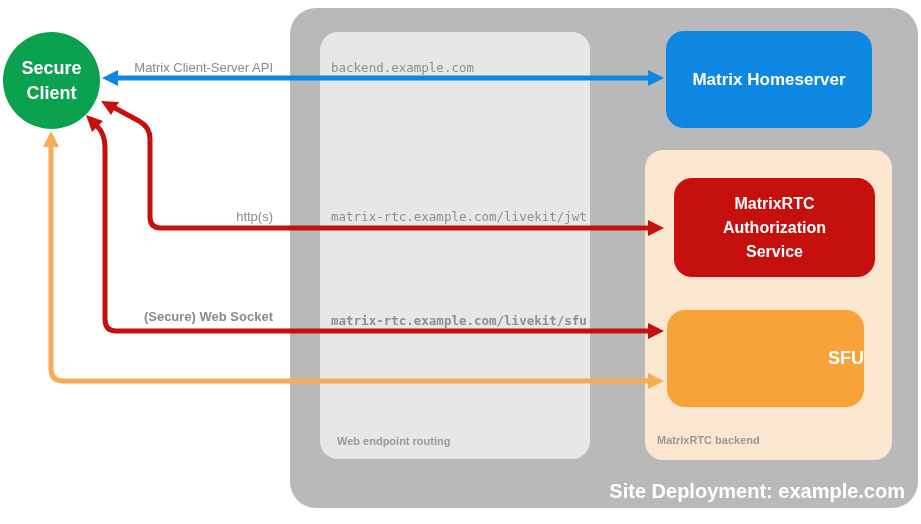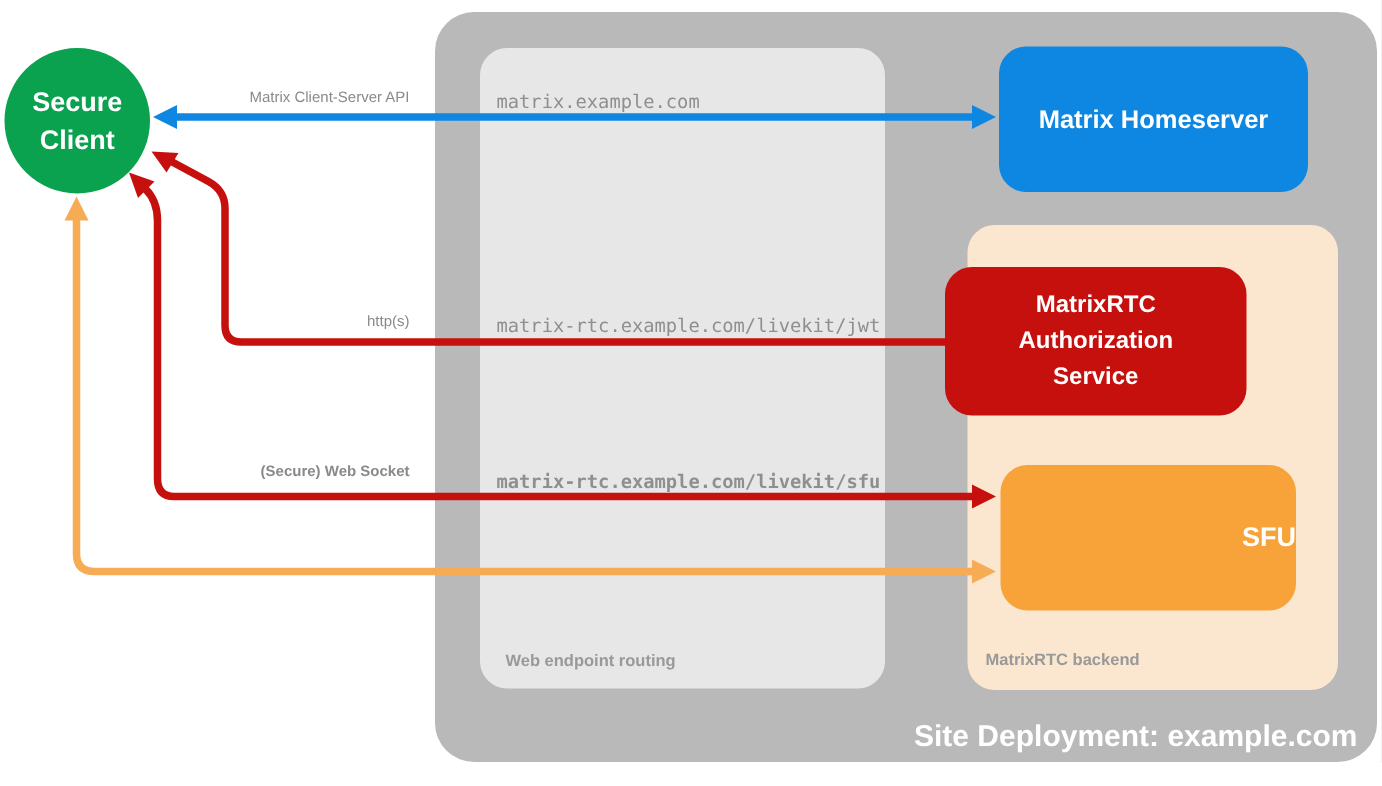--- a/index.html
+++ b/index.html
@@ -41,21 +41,21 @@
   .client-circle {
     left: 3px; top: 32px; width: 97px; height: 97px;
     border-radius: 50%; background: var(--green);
     font-size: 18px; line-height: 1.35;
   }
   .homeserver {
     left: 666px; top: 31px; width: 206px; height: 97px;
     background: var(--blue); font-size: 17px;
   }
   .auth-service {
-    left: 630px; top: 178px; width: 201px; height: 99px;
+    left: 674px; top: 178px; width: 201px; height: 99px;
     background: var(--red); font-size: 16px; line-height: 1.5;
     padding: 12px 22px; box-sizing: border-box;
   }
   .sfu {
     left: 667px; top: 310px; width: 197px; height: 97px;
     background: var(--orange); font-size: 18px; justify-content: flex-end;
   }
 
   
   svg.arrows { z-index: 5; pointer-events: none; }
@@ -63,21 +63,21 @@
   .stroke-red    { stroke: var(--red); stroke-width: 5; fill: none; }
   .stroke-orange { stroke: var(--orange-light); stroke-width: 5; fill: none; }
   .fill-blue   { fill: var(--blue); }
   .fill-red    { fill: var(--red); }
   .fill-orange { fill: var(--orange-light); }
 
   
   .txt { position: absolute; z-index: 6; white-space: nowrap; }
   .conn-label {
     right: 648px; text-align: right;
-    color: var(--label-gray); font-size: 10px;
+    color: var(--label-gray); font-size: 13px;
   }
   .endpoint {
     left: 331px;
     color: var(--mono-gray);
     font-family: "DejaVu Sans Mono", monospace;
     font-size: 12.5px;
   }
   .group-label {
     font-weight: bold; font-size: 11px; color: var(--group-label-gray);
   }
@@ -137,21 +137,21 @@
       <path class="stroke-orange" d="M 51 144 L 51 369 Q 51 381 63 381 L 650 381"></path>
       <polygon class="fill-orange" points="51,131 43,147 59,147"></polygon>
       <polygon class="fill-orange" points="664,381 648,373 648,389"></polygon>
     </g>
   </svg>
 
   <div class="txt conn-label lbl-api">Matrix Client-Server API</div>
   <div class="txt conn-label lbl-http">http(s)</div>
   <div class="txt conn-label lbl-ws">(Secure) Web Socket</div>
 
-  <div class="txt endpoint ep-1">matrix.example.com</div>
+  <div class="txt endpoint ep-1">backend.example.com</div>
   <div class="txt endpoint ep-2">matrix-rtc.example.com/livekit/jwt</div>
   <div class="txt endpoint ep-3">matrix-rtc.example.com/livekit/sfu</div>
 
   <div class="txt group-label routing-label">Web endpoint routing</div>
   <div class="txt group-label backend-label">MatrixRTC backend</div>
   <div class="txt site-label">Site Deployment: example.com</div>
 
 </div>
 
 </body></html>

